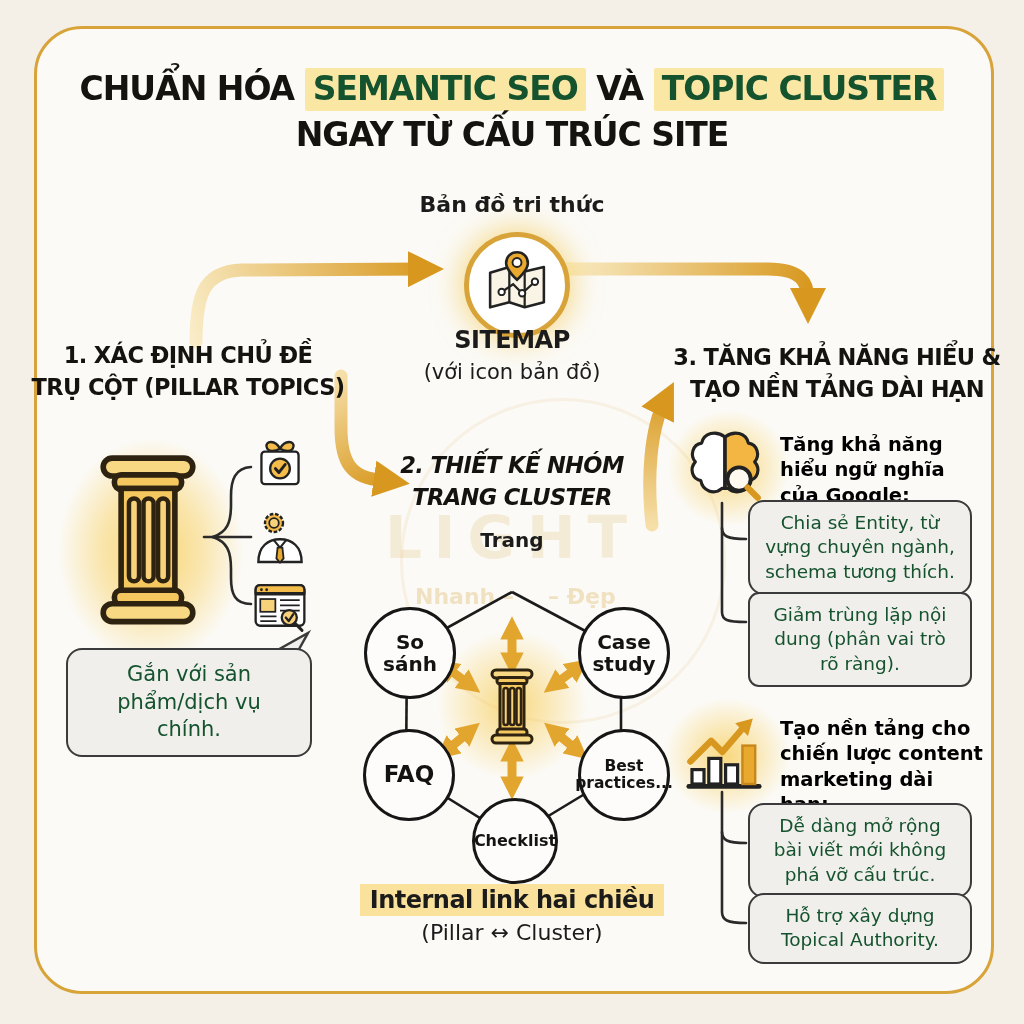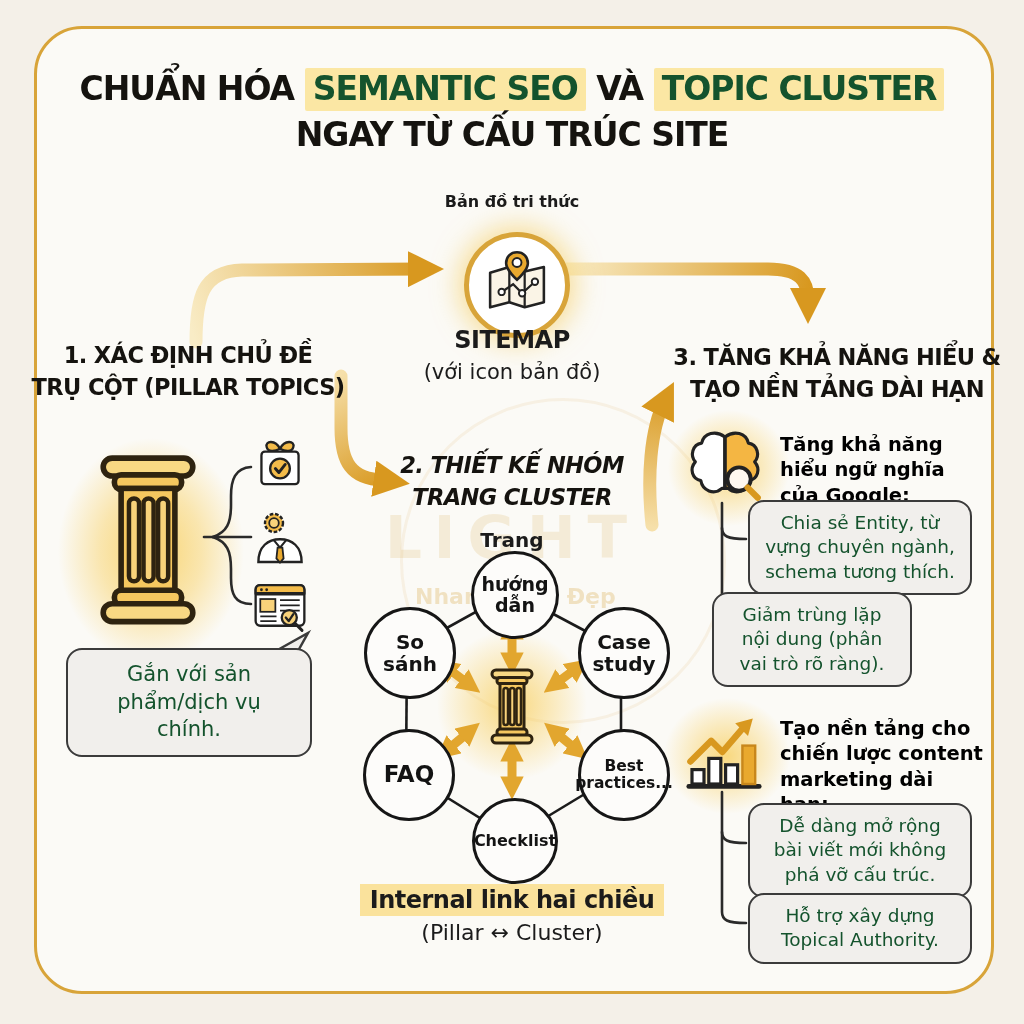--- a/index.html
+++ b/index.html
@@ -20,21 +20,21 @@
   .abs{position:absolute;}
   .z3{z-index:3;}
   .title{
     position:absolute;top:66px;left:50px;width:924px;text-align:center;z-index:3;
     font-weight:800;font-size:33px;line-height:1.38;letter-spacing:-1px;color:#15130f;
   }
   .title .hl{
     color:#14532d;background:#fbe7a4;padding:1px 8px 3px 8px;border-radius:2px;
   }
   .lbl-above{position:absolute;top:192px;left:362px;width:300px;text-align:center;
-    font-size:16px;font-weight:600;z-index:3;}
+    font-size:22px;font-weight:600;z-index:3;}
   .sitemap-circle{
     position:absolute;left:464px;top:232px;width:96px;height:96px;border-radius:50%;
     background:#ffffff;border:5px solid #d8a439;z-index:3;
     display:flex;align-items:center;justify-content:center;
     box-shadow:0 0 26px 6px rgba(244,200,80,.55);
   }
   .sitemap-title{position:absolute;top:326px;left:362px;width:300px;text-align:center;
     font-size:24px;font-weight:800;letter-spacing:-0.5px;z-index:3;}
   .sitemap-sub{position:absolute;top:360px;left:362px;width:300px;text-align:center;
     font-size:21px;z-index:3;}
@@ -233,21 +233,20 @@
 
   <div class="bubble" style="left:66px;top:648px;width:246px;font-size:21px;padding:11px 16px;">Gắn với sản phẩm/dịch vụ chính.</div>
 
   <div class="sec-heading" style="left:380px;top:450px;width:264px;font-style:italic;">
     <div>2. THIẾT KẾ NHÓM</div>
     <div>TRANG CLUSTER</div>
   </div>
 
   <div class="abs z3" style="left:452px;top:528px;width:120px;text-align:center;font-weight:700;font-size:20px;">Trang</div>
 
-  <div class="node" style="left:471px;top:551px;width:82px;height:82px;font-size:19px;">hướng dẫn</div>
   <div class="node" style="left:364px;top:607px;width:86px;height:86px;font-size:20px;">So sánh</div>
   <div class="node" style="left:578px;top:607px;width:86px;height:86px;font-size:20px;">Case study</div>
   <div class="node" style="left:363px;top:729px;width:86px;height:86px;font-size:23px;">FAQ</div>
   <div class="node" style="left:578px;top:729px;width:86px;height:86px;font-size:15.5px;">Best practices...</div>
   <div class="node" style="left:472px;top:798px;width:80px;height:80px;font-size:16px;">Checklist</div>
 
   <div class="icon-wrap" style="left:486px;top:667px;width:52px;height:80px;">
     <svg width="52" height="80" viewBox="0 0 100 160">
       <rect x="10" y="6" width="80" height="16" rx="8" fill="#f8d883" stroke="#2e2310" stroke-width="6"></rect>
       <rect x="20" y="21" width="60" height="13" rx="6" fill="#f5c75f" stroke="#2e2310" stroke-width="6"></rect>
@@ -275,21 +274,21 @@
       <path d="M50,14 C38,5 23,9 20,22 C8,24 5,38 12,46 C4,55 8,68 19,70 C21,83 36,89 46,80 L50,80 Z" fill="#fff" stroke="#222" stroke-width="4" stroke-linejoin="round"></path>
       <path d="M50,14 C62,5 77,9 80,22 C92,24 95,38 88,46 C96,55 92,68 81,70 C79,83 64,89 54,80 L50,80 Z" fill="#f4b643" stroke="#222" stroke-width="4" stroke-linejoin="round"></path>
       <path d="M50,14 L50,80" stroke="#222" stroke-width="4"></path>
       <circle cx="68" cy="68" r="15" fill="rgba(255,255,255,.92)" stroke="#222" stroke-width="5"></circle>
       <path d="M79,79 L92,92" stroke="#d8981f" stroke-width="8" stroke-linecap="round"></path>
     </svg>
   </div>
 
   <div class="mini-heading" style="left:780px;top:432px;width:205px;">Tăng khả năng hiểu ngữ nghĩa của Google:</div>
   <div class="bubble" style="left:748px;top:500px;width:224px;min-height:78px;">Chia sẻ Entity, từ vựng chuyên ngành, schema tương thích.</div>
-  <div class="bubble" style="left:712px;top:592px;width:200px;min-height:58px;">Giảm trùng lặp nội dung (phân vai trò rõ ràng).</div>
+  <div class="bubble" style="left:748px;top:592px;width:224px;min-height:58px;border-radius:11px;">Giảm trùng lặp nội dung (phân vai trò rõ ràng).</div>
 
   <div class="icon-wrap" style="left:684px;top:712px;width:80px;height:80px;">
     <svg width="80" height="80" viewBox="0 0 100 100">
       <path d="M6,93 L94,93" stroke="#222" stroke-width="6" stroke-linecap="round"></path>
       <rect x="10" y="72" width="15" height="18" fill="#fff" stroke="#222" stroke-width="4"></rect>
       <rect x="31" y="58" width="15" height="32" fill="#fff" stroke="#222" stroke-width="4"></rect>
       <rect x="52" y="66" width="15" height="24" fill="#fff" stroke="#222" stroke-width="4"></rect>
       <rect x="73" y="42" width="16" height="48" fill="#e9a92e" stroke="#c8871b" stroke-width="3"></rect>
       <path d="M8,62 L34,36 L48,50 L72,22" fill="none" stroke="#d8981f" stroke-width="8" stroke-linecap="round" stroke-linejoin="round"></path>
       <polygon points="64,14 86,8 80,30" fill="#d8981f"></polygon>

